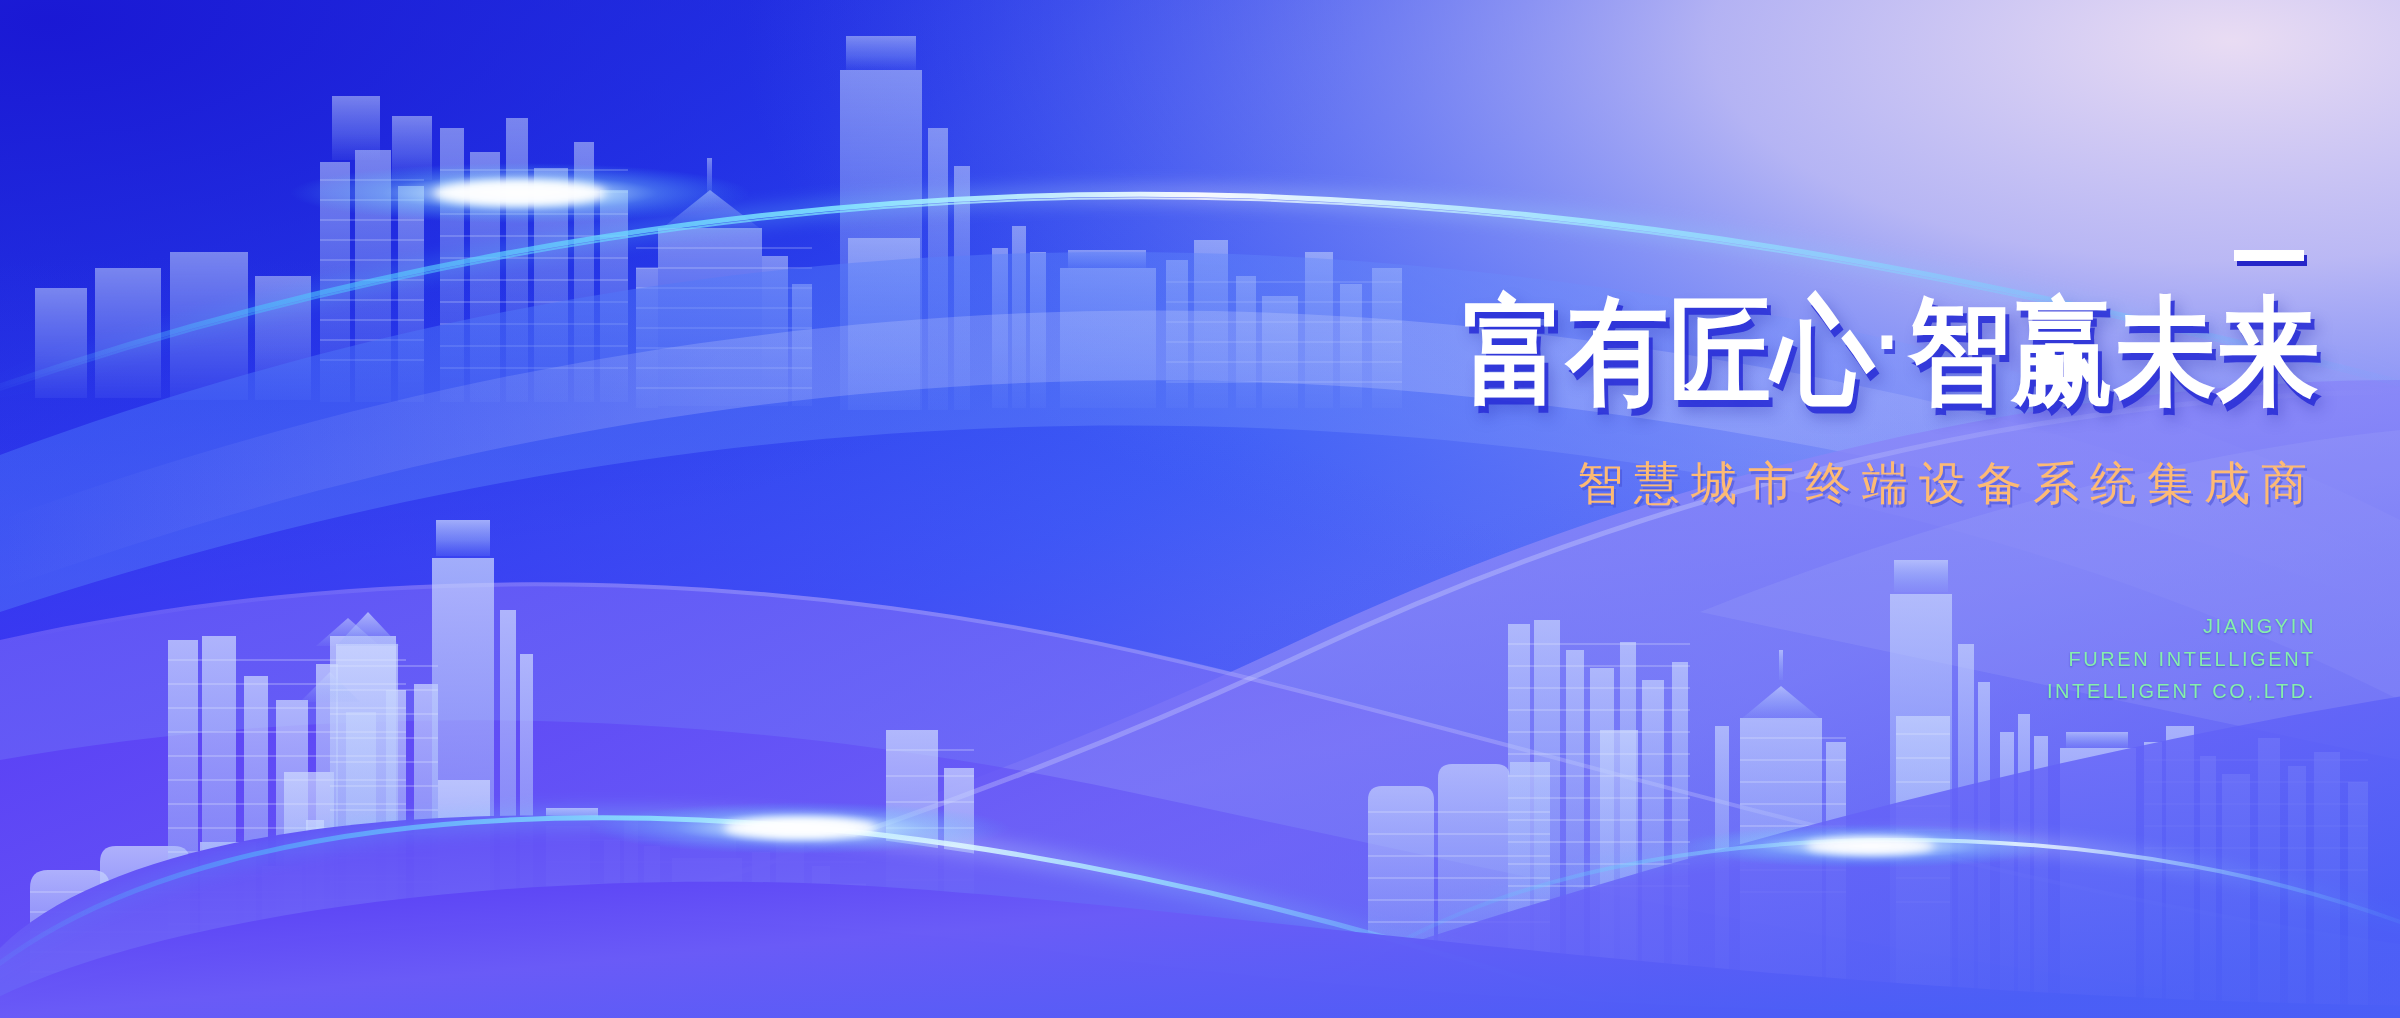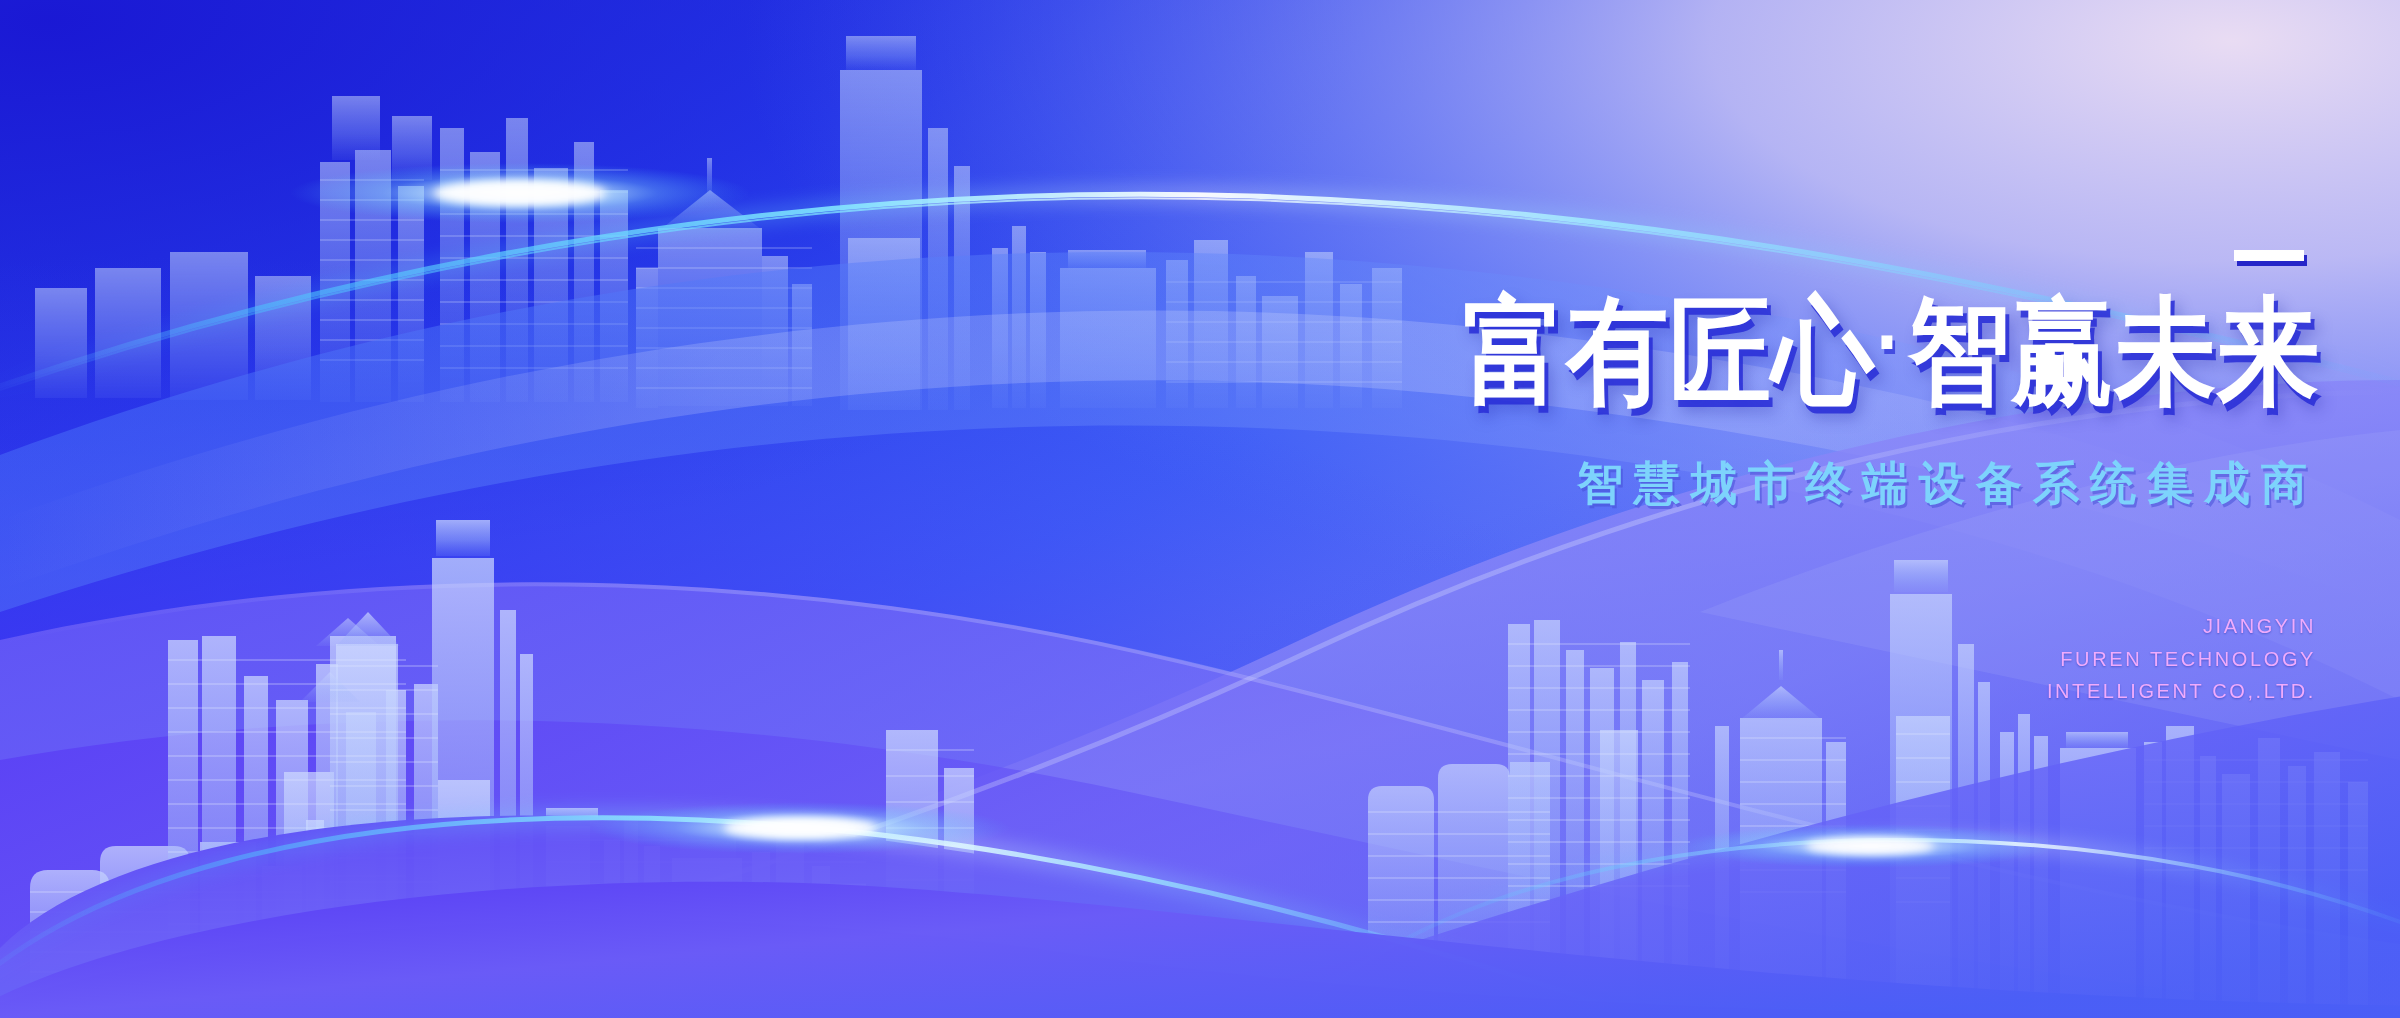--- a/index.html
+++ b/index.html
@@ -51,30 +51,30 @@
     font-size:62px;
     vertical-align:22px;
     letter-spacing:10px;
     text-shadow:3px 4px 0 rgba(40,45,215,.7);
   }
   #subhead{
     margin:48px 0 0 0;
     padding-right:22px;
     font-size:46px;
     letter-spacing:11px;
-    color:#7dd3fc;
+    color:#fdba74;
     white-space:nowrap;
-    font-weight:700;
+    font-weight:400;
     text-shadow:2px 3px 0 rgba(70,80,215,.55);
     font-family:"DejaVu Sans","Liberation Sans",sans-serif;
   }
   #company{
     margin-top:95px;
     padding-right:24px;
-    color:#f0abfc;
+    color:#86efac;
     font-size:20px;
     line-height:1.62;
     letter-spacing:2.6px;
     font-family:"Liberation Sans","DejaVu Sans",sans-serif;
     text-shadow:0 1px 2px rgba(30,40,160,.45);
   }
   #company div{white-space:nowrap;}
 </style>
 </head>
 <body>
@@ -586,19 +586,19 @@
   <div id="text-block">
 
     <div id="top-dash"></div>
 
     <h1 id="headline"><span>富有匠心</span><span class="dot">·</span><span>智赢未来</span></h1>
 
     <div id="subhead">智慧城市终端设备系统集成商</div>
 
     <div id="company">
       <div>JIANGYIN</div>
-      <div>FUREN TECHNOLOGY</div>
+      <div>FUREN INTELLIGENT</div>
       <div>INTELLIGENT CO,.LTD.</div>
     </div>
 
   </div>
 
 </div>
 
 </body></html>

